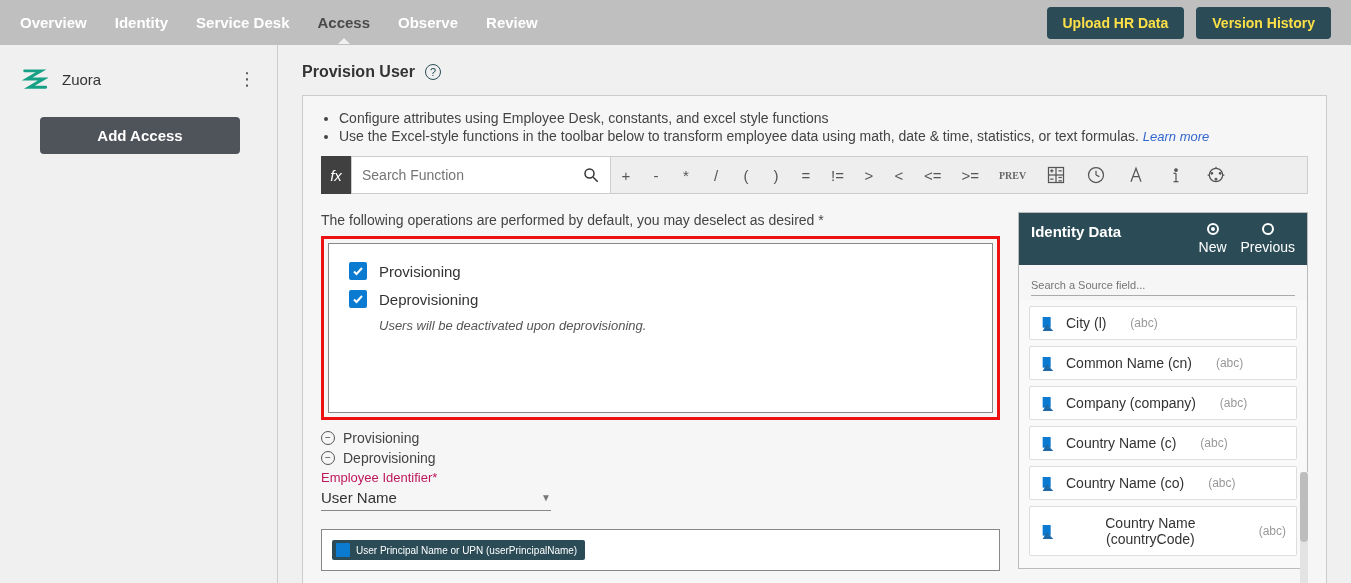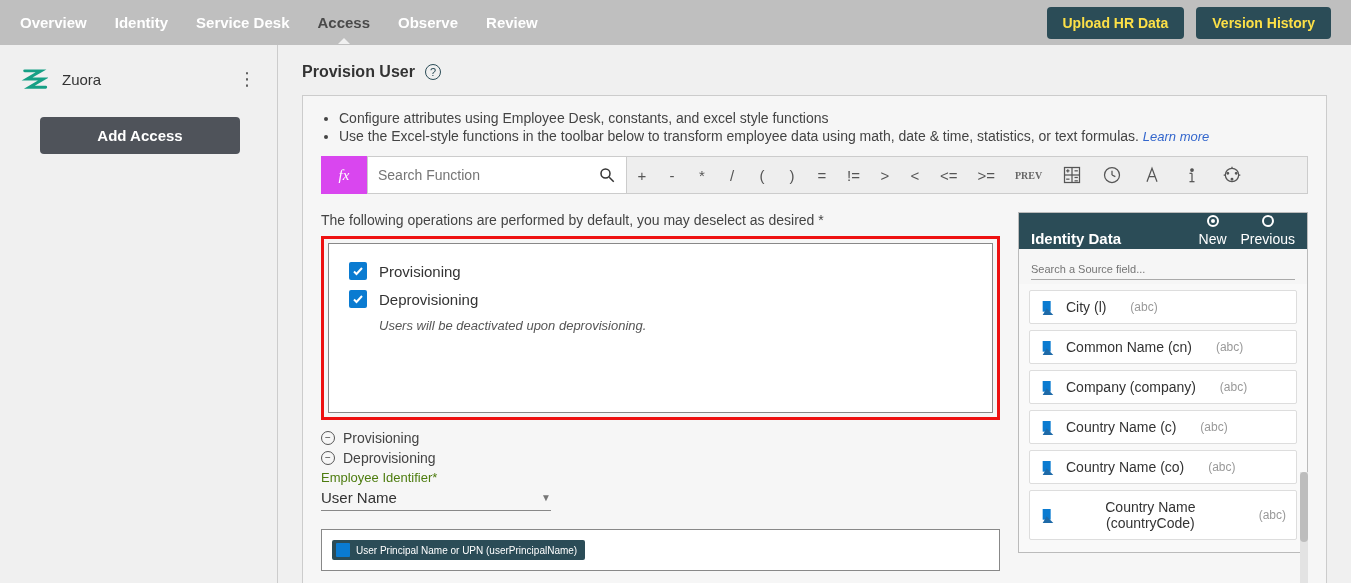--- a/index.html
+++ b/index.html
@@ -30,21 +30,21 @@
   .page-title { font-weight: 700; font-size: 16px; color: #333; }
   .help-circle { width:16px; height:16px; border:1.5px solid #2b4c57; border-radius:50%; color:#2b4c57; font-size:11px; display:flex; align-items:center; justify-content:center; cursor:pointer; }
 
   .panel { border: 1px solid #ccc; background: #f6f6f6; padding: 14px 18px; }
   .panel ul { margin-left: 18px; margin-bottom: 12px; color: #444; font-size: 14px; }
   .panel ul li { margin-bottom: 2px; }
   .learn-more { color: #3366cc; font-style: italic; font-size: 13px; cursor: pointer; }
 
   
   .toolbar { display: flex; align-items: stretch; margin-bottom: 18px; }
-  .fx-box { width: 46px; background: #d946ef; color: #fff; display:flex; align-items:center; justify-content:center; font-style: italic; font-family: Liberation Serif, serif; font-size: 15px; }
+  .fx-box { width: 30px; background: #404040; color: #fff; display:flex; align-items:center; justify-content:center; font-style: italic; font-family: Liberation Sans, sans-serif; font-size: 15px; }
   .search-fn { flex: 0 0 260px; display:flex; align-items:center; background:#fff; border:1px solid #ccc; padding: 0 10px; }
   .search-fn input { border:none; outline:none; flex:1; font-size:14px; padding:8px 0; }
   .search-fn .mag { width:18px; height:18px; }
   .tool-icons { display:flex; align-items:center; background:#eee; border:1px solid #ccc; border-left:none; flex:1; }
   .tool-btn { padding: 0 10px; height: 36px; display:flex; align-items:center; justify-content:center; color:#555; font-size:15px; cursor:pointer; min-width: 30px; }
   .tool-btn.text { font-size: 10px; font-weight: 600; color:#666;font-family:Liberation Serif, serif; }
   .tool-btn svg { width:20px; height:20px; }
 
   .content-row { display: flex; gap: 18px; }
   .left-col { flex: 1; min-width: 0; }
@@ -54,31 +54,31 @@
   .ops-box { border: 1px solid #888; background:#fff; padding: 18px 20px; height: 170px; }
   .chk-row { display:flex; align-items:center; gap:12px; margin-bottom: 10px; }
   .chk { width:18px; height:18px; background:#0a7bd1; border-radius:2px; display:flex; align-items:center; justify-content:center; color:#fff; cursor:pointer; }
   .chk svg { width:12px; height:12px; }
   .chk-label { font-size: 15px; color:#333; }
   .chk-note { font-style: italic; font-size: 13px; color:#555; margin-left: 30px; }
 
   .collapse-row { display:flex; align-items:center; gap:8px; font-size:14px; color:#444; margin-bottom:4px; cursor:pointer; }
   .minus-circ { width:14px; height:14px; border:1.5px solid #555; border-radius:50%; display:flex; align-items:center; justify-content:center; font-size:10px; line-height:1; }
 
-  .field-label { font-size: 13px; color:#4d7c0f; }
+  .field-label { font-size: 13px; color:#be185d; }
   .select-line { width: 230px; border:none; border-bottom:1px solid #888; background:transparent; padding: 4px 0; font-size:15px; color:#333; display:flex; justify-content:space-between; align-items:center; cursor:pointer; }
   .select-line .caret { color:#777; font-size:10px; }
 
   .chip-box { border:1px solid #888; background:#fff; padding: 10px; margin-top: 18px; min-height: 42px; }
   .chip { display:inline-flex; align-items:center; background:#2b4c57; color:#fff; font-size:10px; padding:3px 8px 3px 4px; border-radius:2px; gap:6px; }
   .chip .chip-ico { width:14px; height:14px; background:#0a7bd1; border-radius:1px; display:inline-block; }
 
   
   .id-panel { width: 290px; display:flex; flex-direction:column; border:1px solid #bbb; }
-  .id-header { background:#2b4c57; color:#fff; display:flex; align-items:flex-end; padding:2px 12px; font-size:15px; font-weight:600; gap: 14px; }
+  .id-header { background:#2b4c57; color:#fff; display:flex; align-items:flex-start; padding:10px 12px; font-size:15px; font-weight:600; gap: 14px; }
   .id-header .spacer { flex:1; }
   .radio-lbl { display:flex; align-items:center; gap:4px; font-size:14px; font-weight:400; cursor:pointer;flex-direction:column; }
   .radio-dot { width:12px; height:12px; border:2px solid #fff; border-radius:50%; display:inline-block; position:relative; }
   .radio-dot.checked::after { content:""; position:absolute; inset:2px; background:#fff; border-radius:50%; }
   .id-search { padding:10px 12px 4px; }
   .id-search input { width:100%; border:none; border-bottom:1px solid #aaa; padding:4px 0; font-size:11px; outline:none; background:transparent; }
   .id-list { overflow-y:auto; flex:1; padding: 6px 10px; background:#f9f9f9; }
   .id-item { background:#fff; border:1px solid #ddd; padding:8px 10px; margin-bottom:6px; display:flex; align-items:center; gap:10px; font-size:14px; color:#333; cursor:grab; border-radius:2px;text-align:center; }
   .id-item .ico { width:16px; height:16px; flex-shrink:0; }
   .id-item .type { color:#999; font-size:12px; }

